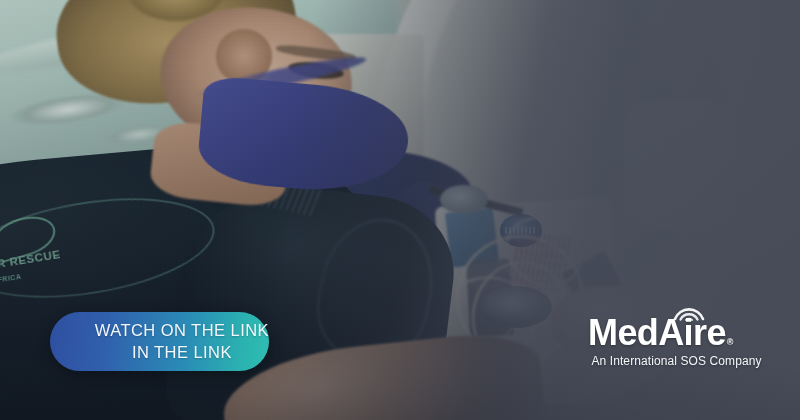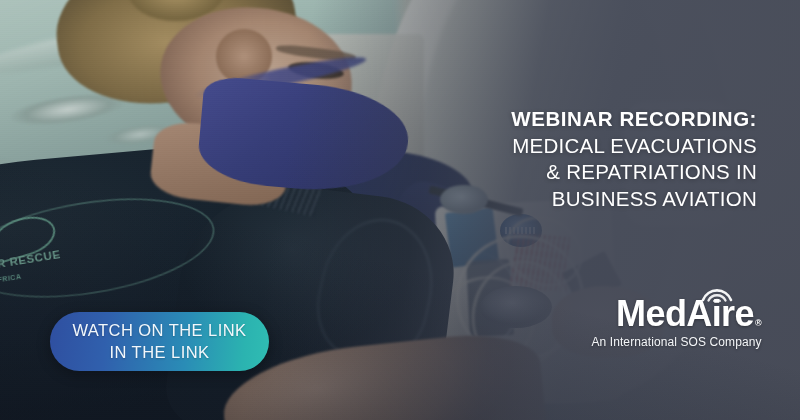--- a/index.html
+++ b/index.html
@@ -404,34 +404,34 @@
     display:block;font-size:20.5px;font-weight:400;letter-spacing:.25px;
   }
 
   
   .cta{
     position:absolute;left:50px;top:312px;
     width:219px;height:59px;
     border-radius:32px;
     background:linear-gradient(96deg,#2f4fa0 0%,#3060ad 26%,#2a8cb6 62%,#2bb3b0 88%,#30bdb3 100%);
     box-shadow:0 3px 14px rgba(0,0,0,.30);
-    display:flex;align-items:center;justify-content:center;
+    display:flex;align-items:center;justify-content:flex-end;
     cursor:pointer;border:none;padding:0;
   }
   .cta-label{
     color:#f2f7fb;font-size:16.5px;font-weight:400;
     letter-spacing:.45px;line-height:1.28;text-align:center;
     text-shadow:0 1px 2px rgba(0,0,0,.22);
   }
   .cta-label span{display:block;}
 
   
   .logo{
-    position:absolute;right:40px;top:296px;
-    width:172px;text-align:right;
+    position:absolute;right:40px;top:315px;
+    width:172px;text-align:left;
   }
   .logo-word{
     position:relative;display:inline-block;
     color:#fff;font-size:36px;font-weight:700;
     letter-spacing:-.6px;line-height:1;
     text-shadow:0 1px 3px rgba(0,0,0,.35);
   }
   .logo-word .reg{
     font-size:9px;font-weight:700;vertical-align:baseline;
     position:relative;top:0px;left:1px;
@@ -526,26 +526,20 @@
     <div class="medic1-arm"></div>
     <div class="medic1-hand"></div>
 
     <div class="cool-wash"></div>
     <div class="grain"></div>
   </div>
 
   <div class="overlay"></div>
   <div class="overlay-bottom"></div>
 
-  <div class="headline">
-    <span class="l1">WEBINAR RECORDING:</span>
-    <span class="l2">MEDICAL EVACUATIONS</span>
-    <span class="l3">&amp; REPATRIATIONS IN</span>
-    <span class="l4">BUSINESS AVIATION</span>
-  </div>
 
   <button class="cta">
     <span class="cta-label">
       <span>WATCH ON THE LINK</span>
       <span>IN THE LINK</span>
     </span>
   </button>
 
   <div class="logo">
     <div class="logo-word">

